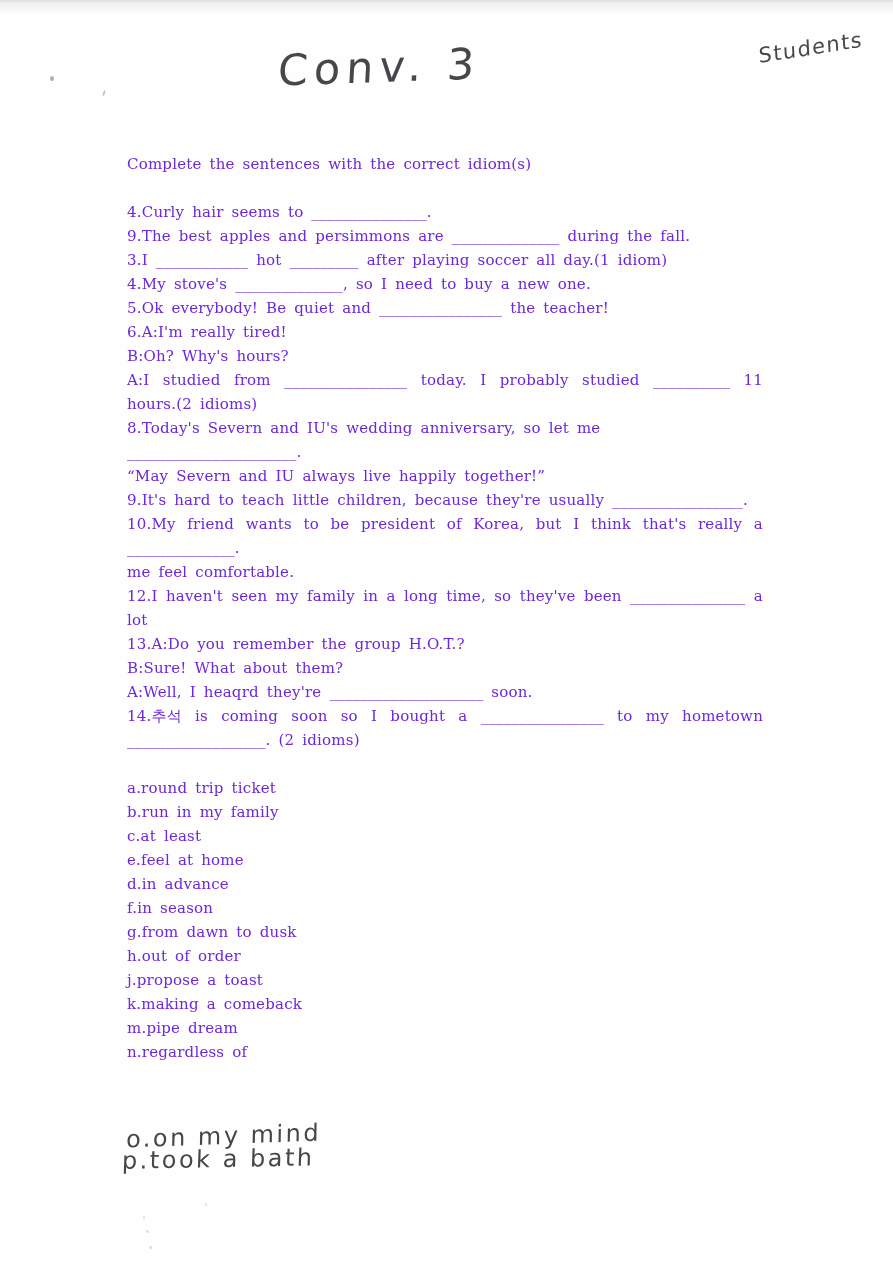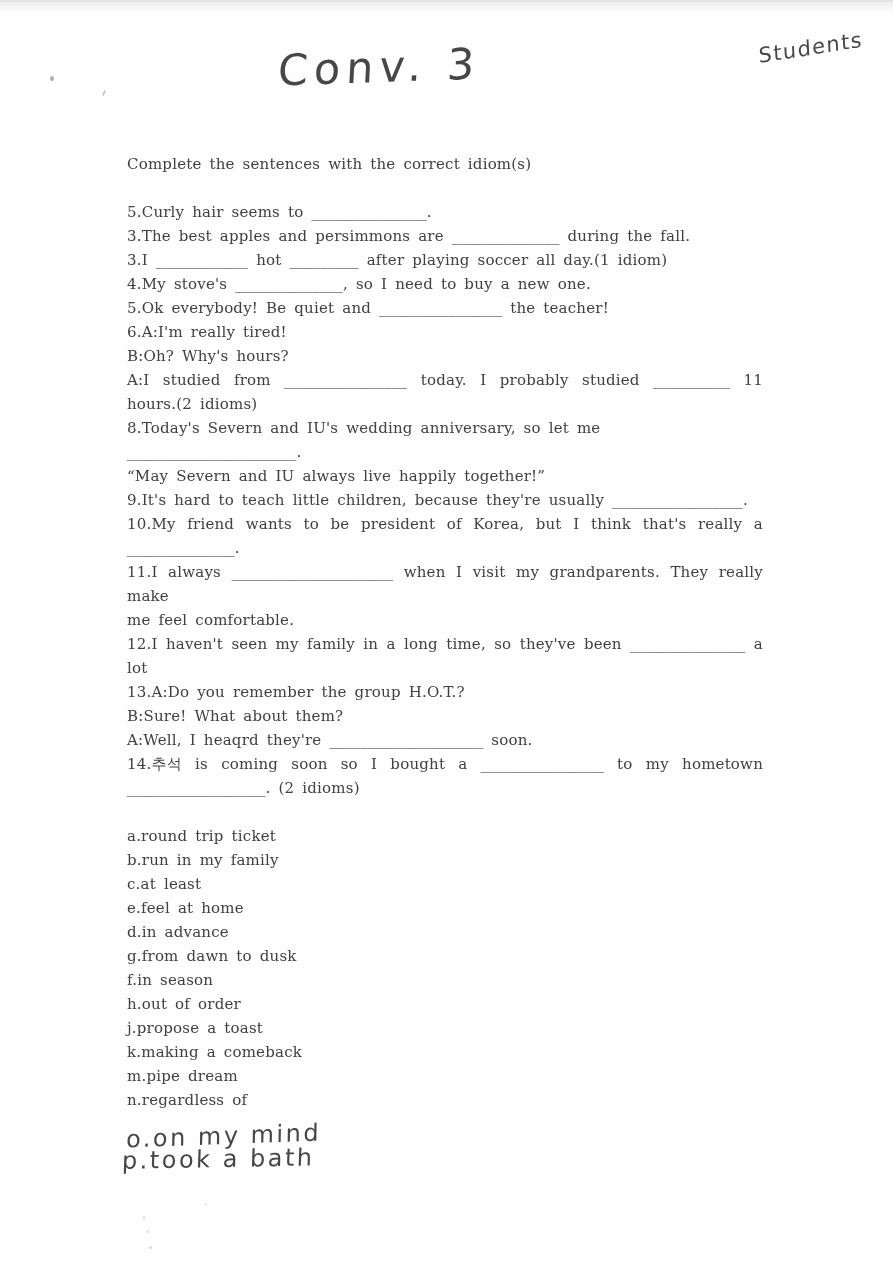--- a/index.html
+++ b/index.html
@@ -15,21 +15,21 @@
   .scan-edge {
     position:absolute; top:0; left:0; width:893px; height:12px;
     background:linear-gradient(#eeeeee 0%, #f7f7f7 55%, #fefefe 100%);
     border-top:2px solid #e3e3e3;
   }
   
   .textblock {
     position:absolute; left:127px; top:152px; width:636px;
     font-size:15px; line-height:24px;
     word-spacing:3px; letter-spacing:0.2px;
-    color:#404040;
+    color:#6d28d9;
   }
   .line { min-height:24px; }
   .gap  { height:24px; }
   .justify { text-align:justify; text-align-last:justify; }
   
   .hand {
     position:absolute;
     font-family:"DejaVu Sans","Liberation Sans",sans-serif;
     color:#46464b;
     white-space:nowrap;
@@ -78,52 +78,51 @@
   <div class="speck speck-b"></div>
   <div class="speck speck-c"></div>
   <div class="speck speck-d"></div>
   <div class="speck speck-e"></div>
   <div class="speck speck-f"></div>
 
   <div class="textblock">
     <div class="line">Complete the sentences with the correct idiom(s)</div>
     <div class="gap"></div>
 
-    <div class="line">5.Curly hair seems to _______________.</div>
-    <div class="line">3.The best apples and persimmons are ______________ during the fall.</div>
+    <div class="line">4.Curly hair seems to _______________.</div>
+    <div class="line">9.The best apples and persimmons are ______________ during the fall.</div>
     <div class="line">3.I ____________ hot _________ after playing soccer all day.(1 idiom)</div>
     <div class="line">4.My stove's ______________, so I need to buy a new one.</div>
     <div class="line">5.Ok everybody! Be quiet and ________________ the teacher!</div>
     <div class="line">6.A:I'm really tired!</div>
     <div class="line">B:Oh? Why's hours?</div>
     <div class="line justify">A:I studied from ________________ today. I probably studied __________ 11</div>
     <div class="line">hours.(2 idioms)</div>
     <div class="line">8.Today's Severn and IU's wedding anniversary, so let me ______________________.</div>
     <div class="line">“May Severn and IU always live happily together!”</div>
     <div class="line">9.It's hard to teach little children, because they're usually _________________.</div>
     <div class="line justify">10.My friend wants to be president of Korea, but I think that's really a</div>
     <div class="line">______________.</div>
-    <div class="line justify">11.I always _____________________ when I visit my grandparents. They really make</div>
     <div class="line">me feel comfortable.</div>
     <div class="line justify">12.I haven't seen my family in a long time, so they've been _______________ a lot</div>
     <div class="line">13.A:Do you remember the group H.O.T.?</div>
     <div class="line">B:Sure! What about them?</div>
     <div class="line">A:Well, I heaqrd they're ____________________ soon.</div>
     <div class="line justify">14.추석 is coming soon so I bought a ________________ to my hometown</div>
     <div class="line">__________________. (2 idioms)</div>
 
     <div class="gap"></div>
 
     <div class="line">a.round trip ticket</div>
     <div class="line">b.run in my family</div>
     <div class="line">c.at least</div>
     <div class="line">e.feel at home</div>
     <div class="line">d.in advance</div>
+    <div class="line">f.in season</div>
     <div class="line">g.from dawn to dusk</div>
-    <div class="line">f.in season</div>
     <div class="line">h.out of order</div>
     <div class="line">j.propose a toast</div>
     <div class="line">k.making a comeback</div>
     <div class="line">m.pipe dream</div>
     <div class="line">n.regardless of</div>
   </div>
 
   <div class="hand hand-o">o.on my mind</div>
   <div class="hand hand-p">p.took a bath</div>
 

